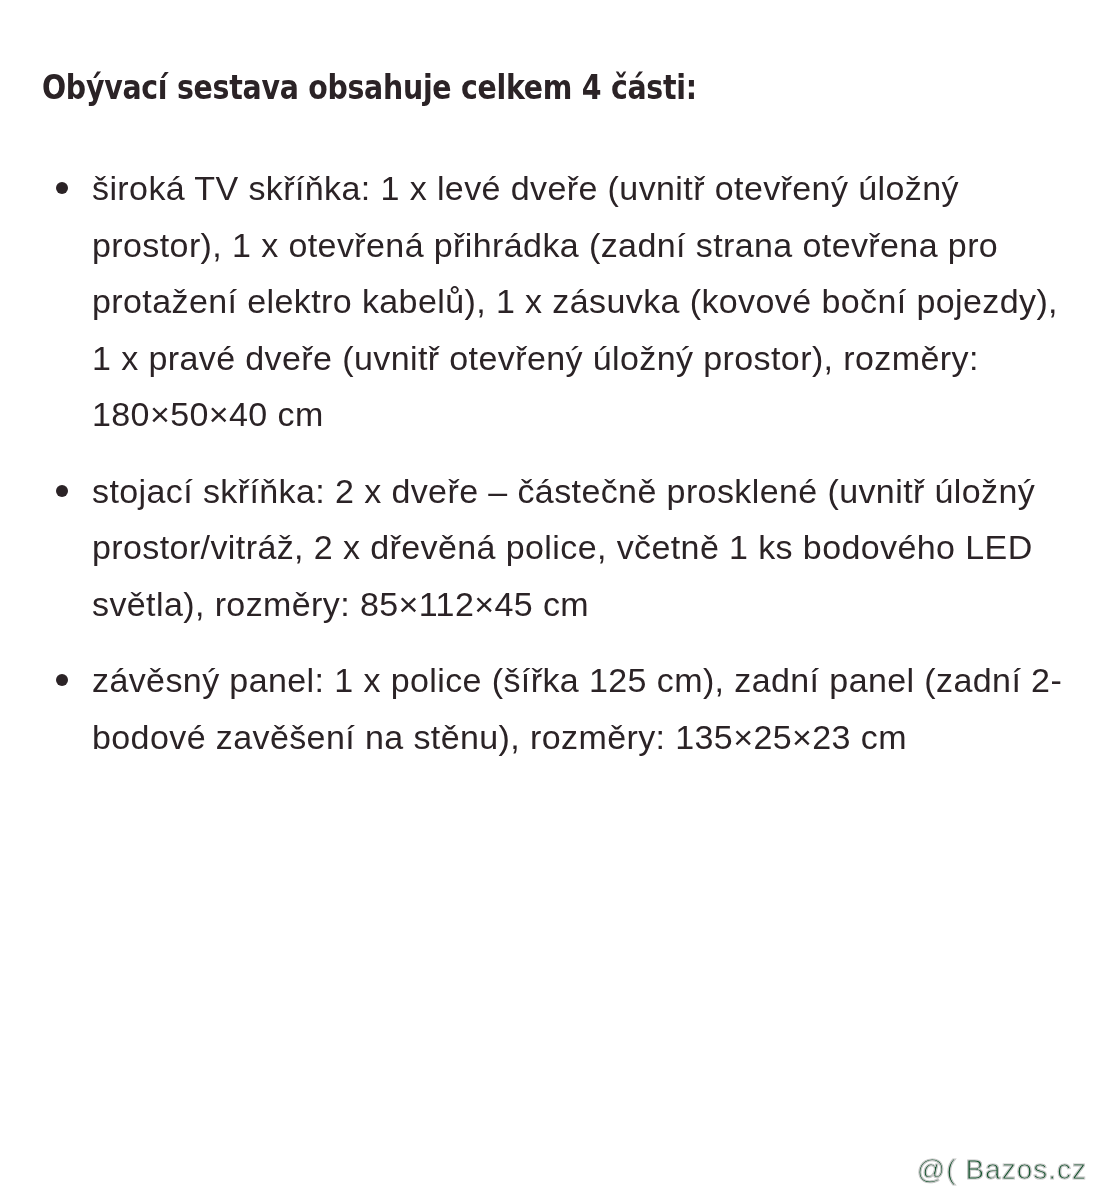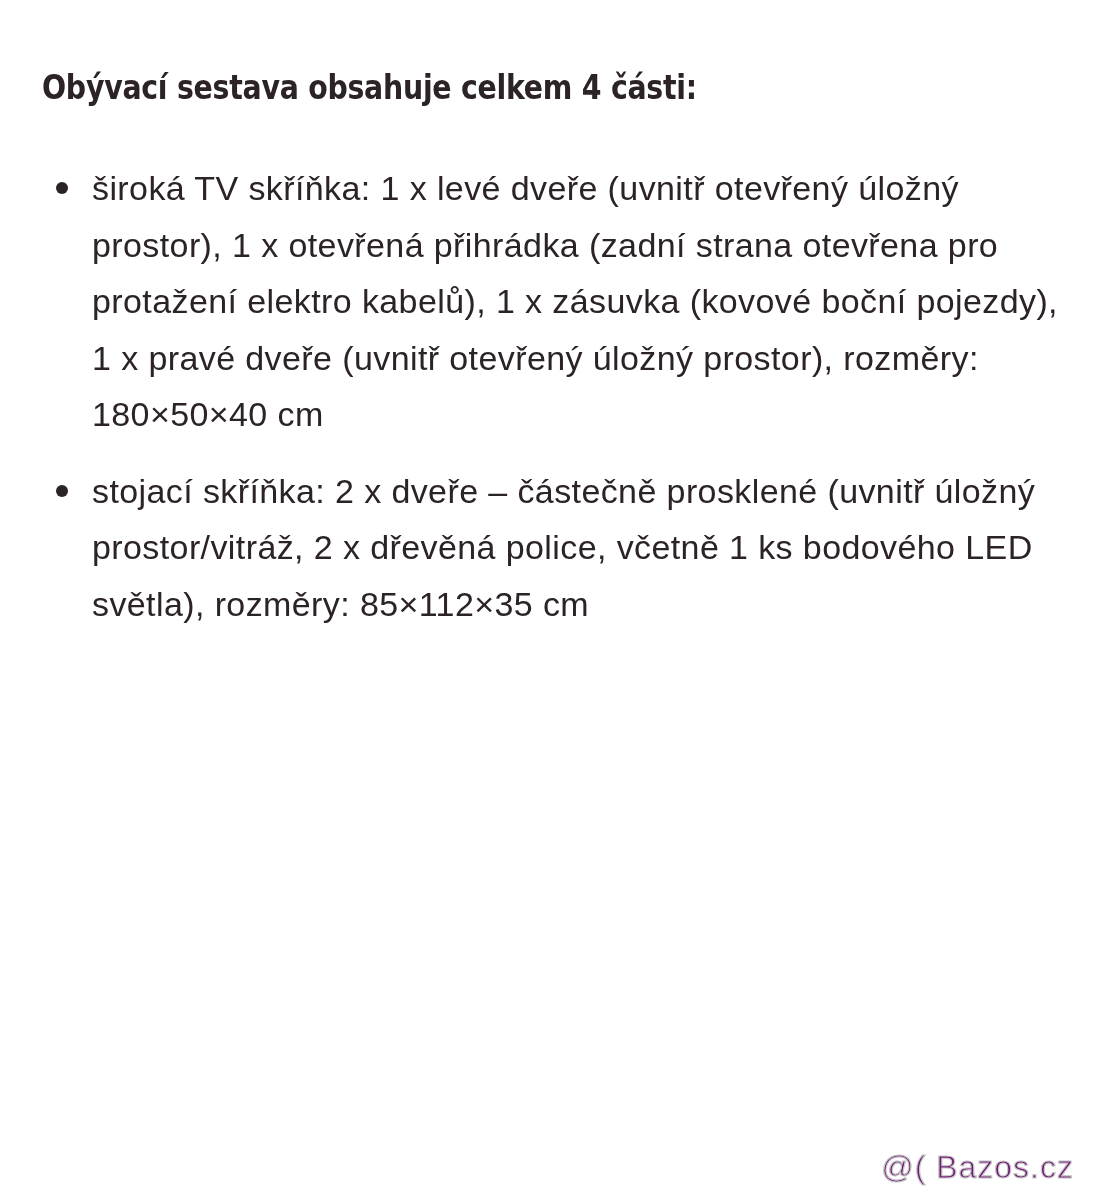--- a/index.html
+++ b/index.html
@@ -14,34 +14,38 @@
     white-space: nowrap;
   }
   ul.parts { position: absolute; left: 0; top: 160px; margin: 0; padding: 0; list-style: none; width: 1099px; }
   ul.parts li { position: relative; padding-left: 92px; padding-right: 20px; margin-bottom: 20px; }
   .bullet { position: absolute; left: 56px; top: 22px; width: 12px; height: 12px; border-radius: 50%; background: #2b2326; }
   .item-text {
     font-size: 34px; line-height: 56.5px; display: block;
     font-family: "Liberation Sans", sans-serif; letter-spacing: 0.4px;
   }
   .watermark {
-    position: absolute; right: 25px; bottom: 14px;
-    font-size: 32px; color: #701a75; font-family: "Liberation Sans", sans-serif;
+    position: absolute; right: 12px; bottom: 14px;
+    font-size: 28px; color: #14532d; font-family: "Liberation Sans", sans-serif;
     -webkit-text-stroke: 1.2px #c8c8c8; letter-spacing: 1px;
   }
 </style>
 </head>
 <body>
 
 <h2 class="heading">Obývací sestava obsahuje celkem 4 části:</h2>
 
 <ul class="parts">
   <li>
     <span class="bullet"></span>
     <span class="item-text">široká TV skříňka: 1 x levé dveře (uvnitř otevřený úložný prostor), 1 x otevřená přihrádka (zadní strana otevřena pro protažení elektro kabelů), 1 x zásuvka (kovové boční pojezdy), 1 x pravé dveře (uvnitř otevřený úložný prostor), rozměry: 180×50×40 cm</span>
   </li>
   <li>
     <span class="bullet"></span>
-    <span class="item-text">stojací skříňka: 2 x dveře – částečně prosklené (uvnitř úložný prostor/vitráž, 2 x dřevěná police, včetně 1 ks bodového LED světla), rozměry: 85×112×35 cm</span>
+    <span class="item-text">stojací skříňka: 2 x dveře – částečně prosklené (uvnitř úložný prostor/vitráž, 2 x dřevěná police, včetně 1 ks bodového LED světla), rozměry: 85×112×45 cm</span>
+  </li>
+  <li>
+    <span class="bullet"></span>
+    <span class="item-text">závěsný panel: 1 x police (šířka 125 cm), zadní panel (zadní 2-bodové zavěšení na stěnu), rozměry: 135×25×23 cm</span>
   </li>
 </ul>
 
 <div class="watermark">@( Bazos.cz</div>
 
 </body></html>

